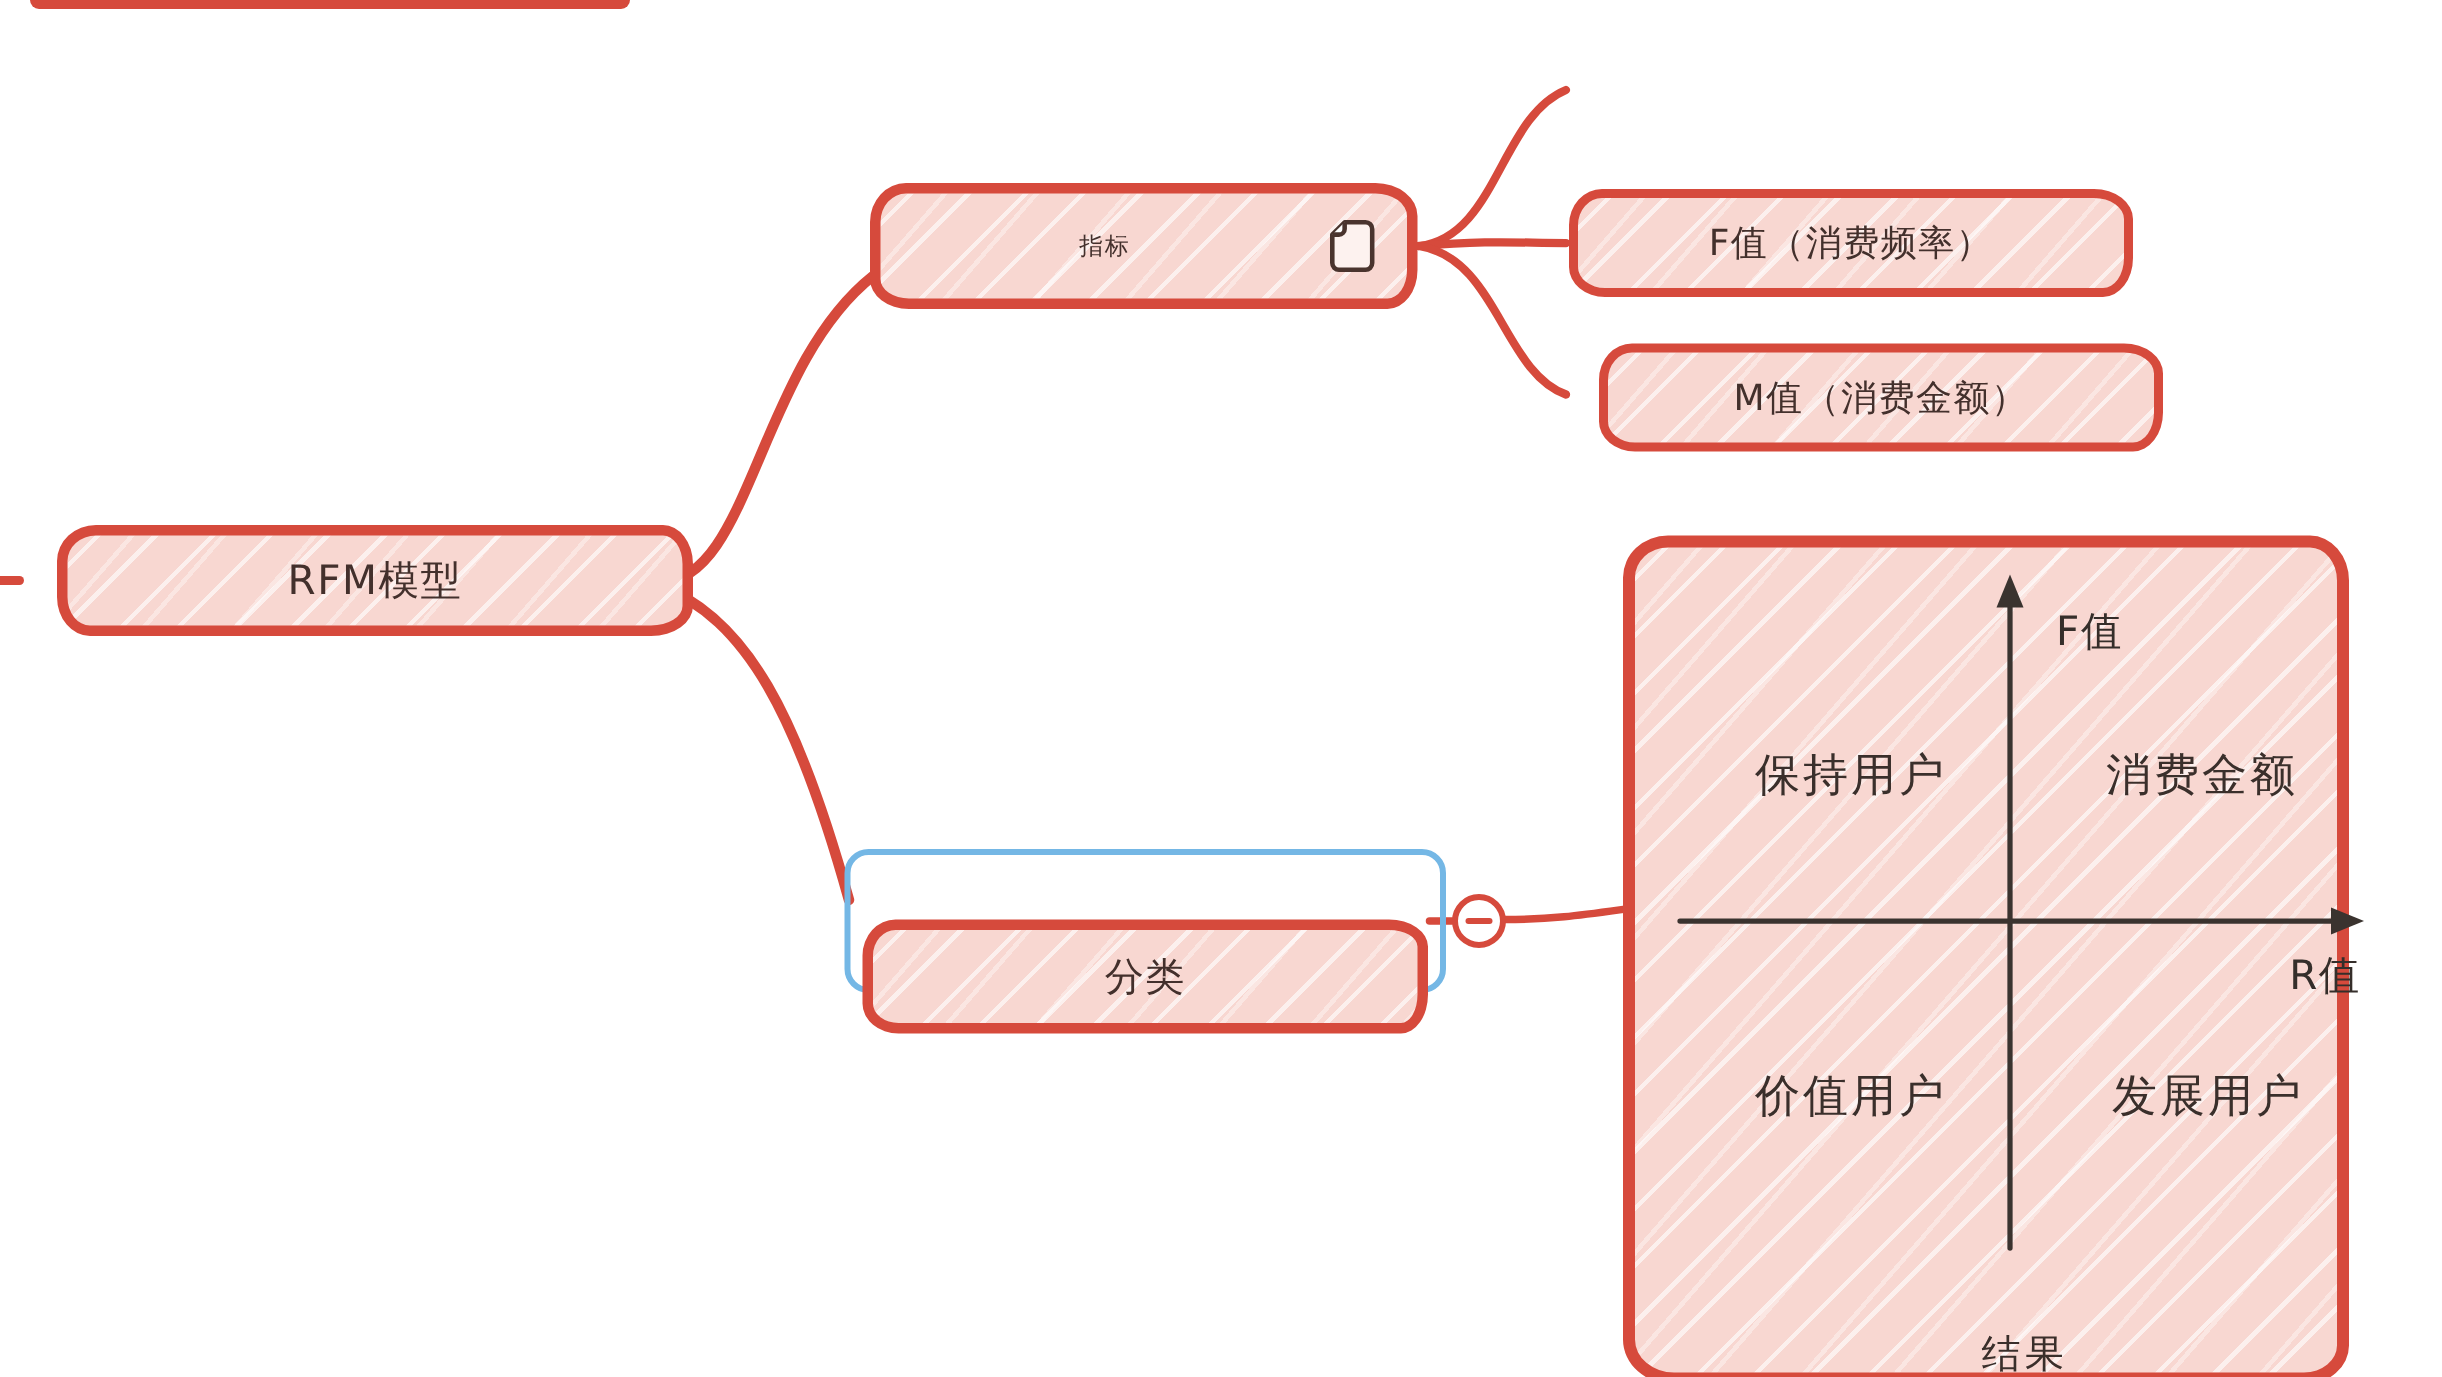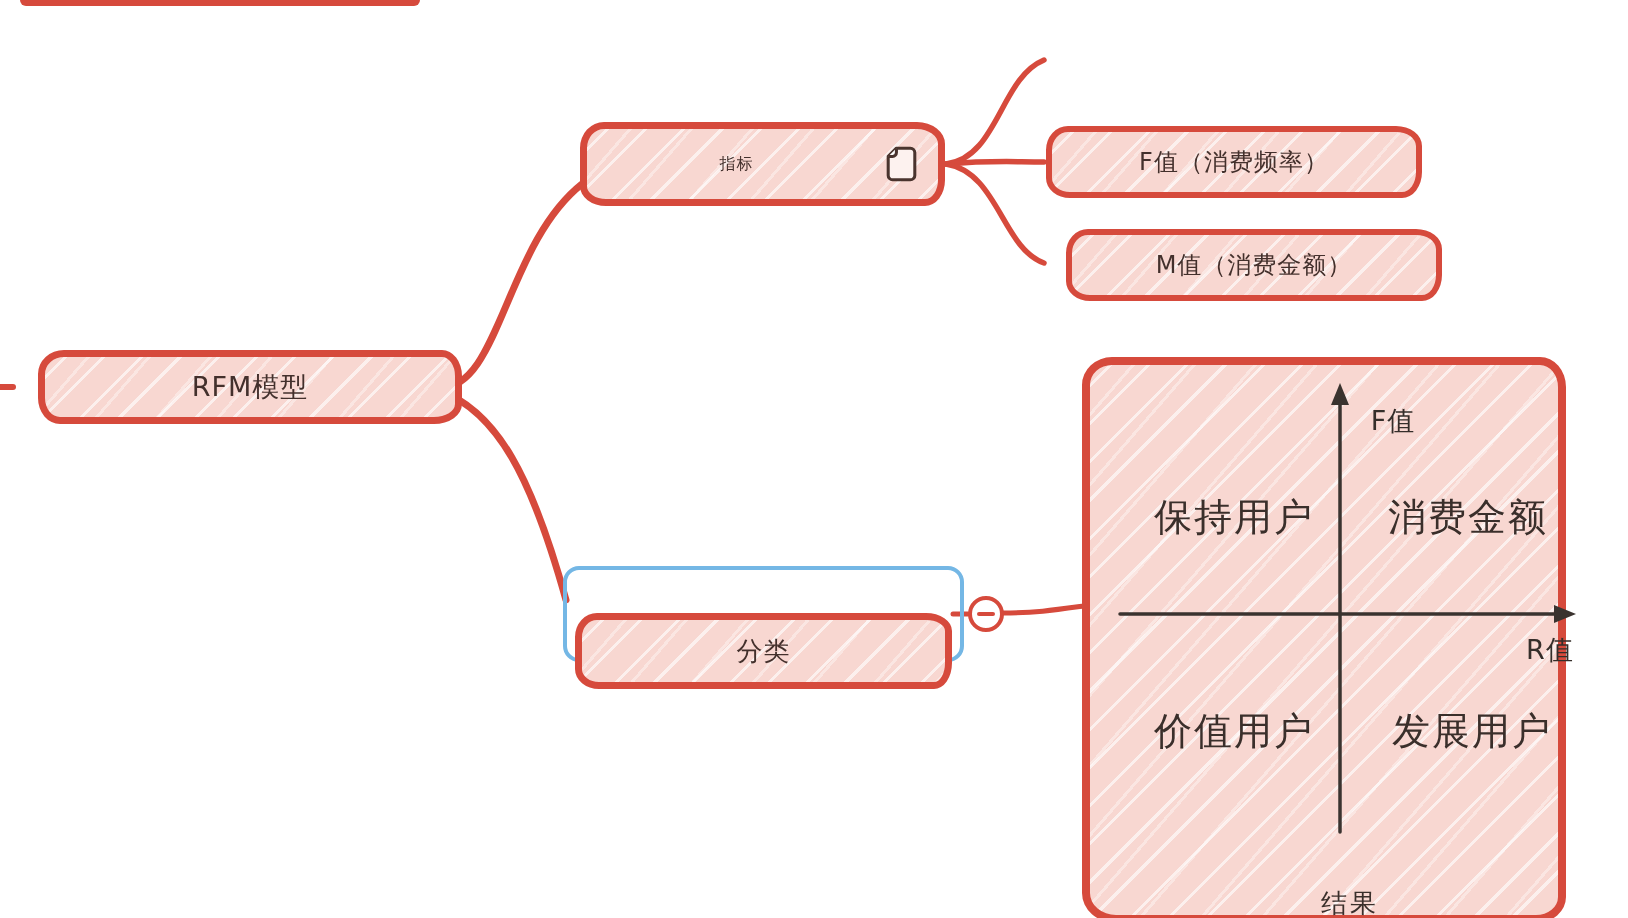--- a/index.html
+++ b/index.html
@@ -49,21 +49,21 @@
 
   .collapse-btn { position:absolute; left:968px; top:596px; width:36px; height:36px;
     box-sizing:border-box; background:#ffffff; border:4px solid #d64a3c; border-radius:50%;
     display:flex; align-items:center; justify-content:center; cursor:pointer; }
   .collapse-btn .dash { width:18px; height:4px; background:#d64a3c; border-radius:2px; }
 
   .quadrant-box { position:absolute; left:1082px; top:332px; width:484px; height:566px;
     box-sizing:border-box; border:8px solid #d64a3c;
     border-radius:30px 26px 30px 34px / 28px 30px 26px 30px;margin-top:25px; }
   .quadrant-box .qlabel { position:absolute; transform:translate(-50%,-50%);
-    font-size:38px; font-weight:500; letter-spacing:2px; color:#3a2f2b; white-space:nowrap;font-family:Liberation Serif, serif; }
+    font-size:30px; font-weight:500; letter-spacing:2px; color:#3a2f2b; white-space:nowrap;font-family:Liberation Serif, serif; }
   .quadrant-box .axlabel { position:absolute; transform:translate(-50%,-50%);
     font-size:27px; font-weight:500; color:#352e2a; white-space:nowrap; }
   .quadrant-box .caption { position:absolute; transform:translate(-50%,-50%);
     font-size:26px; font-weight:500; letter-spacing:3px; color:#3a2f2b; white-space:nowrap; }
 </style>
 </head>
 <body>
 
 <div class="stage">
 

